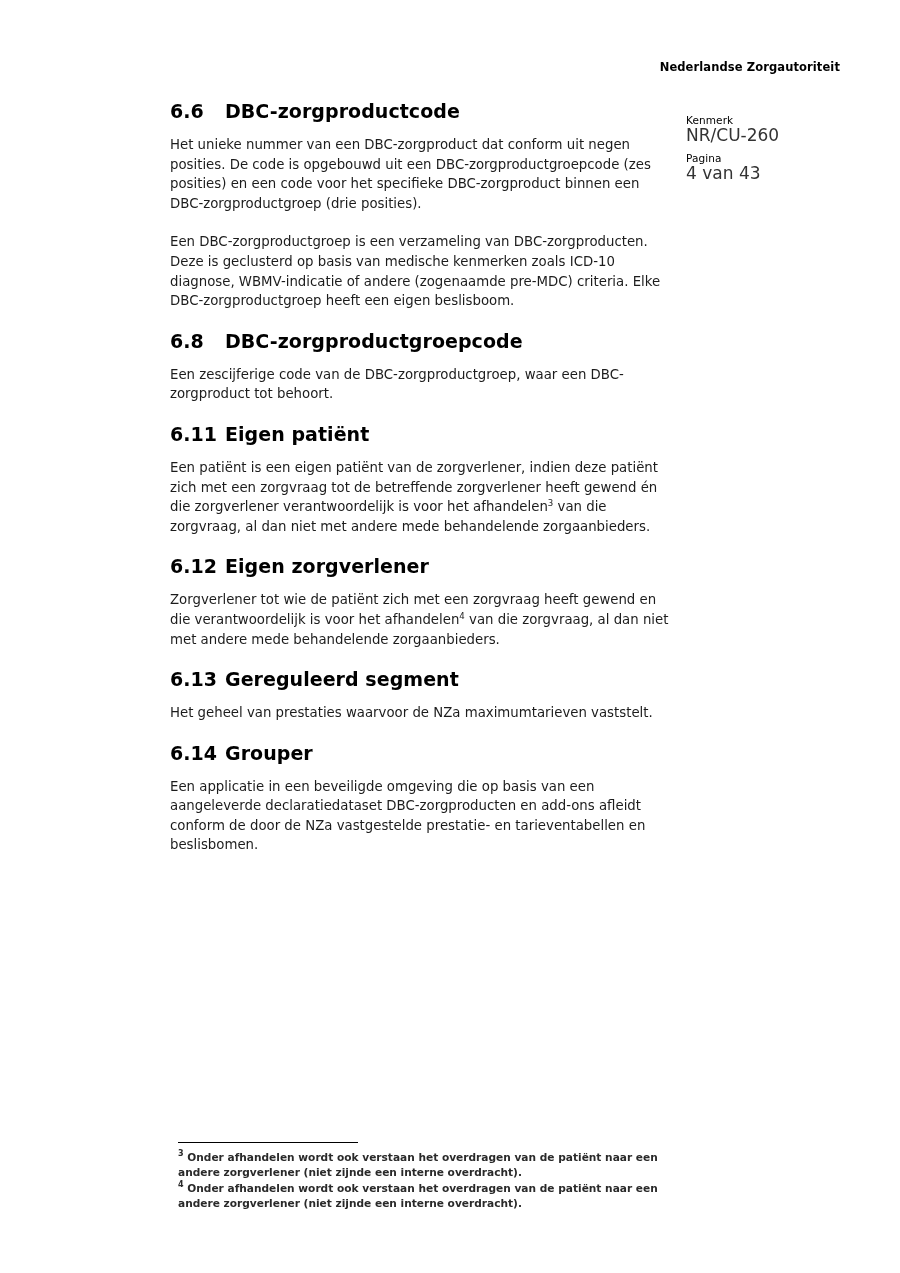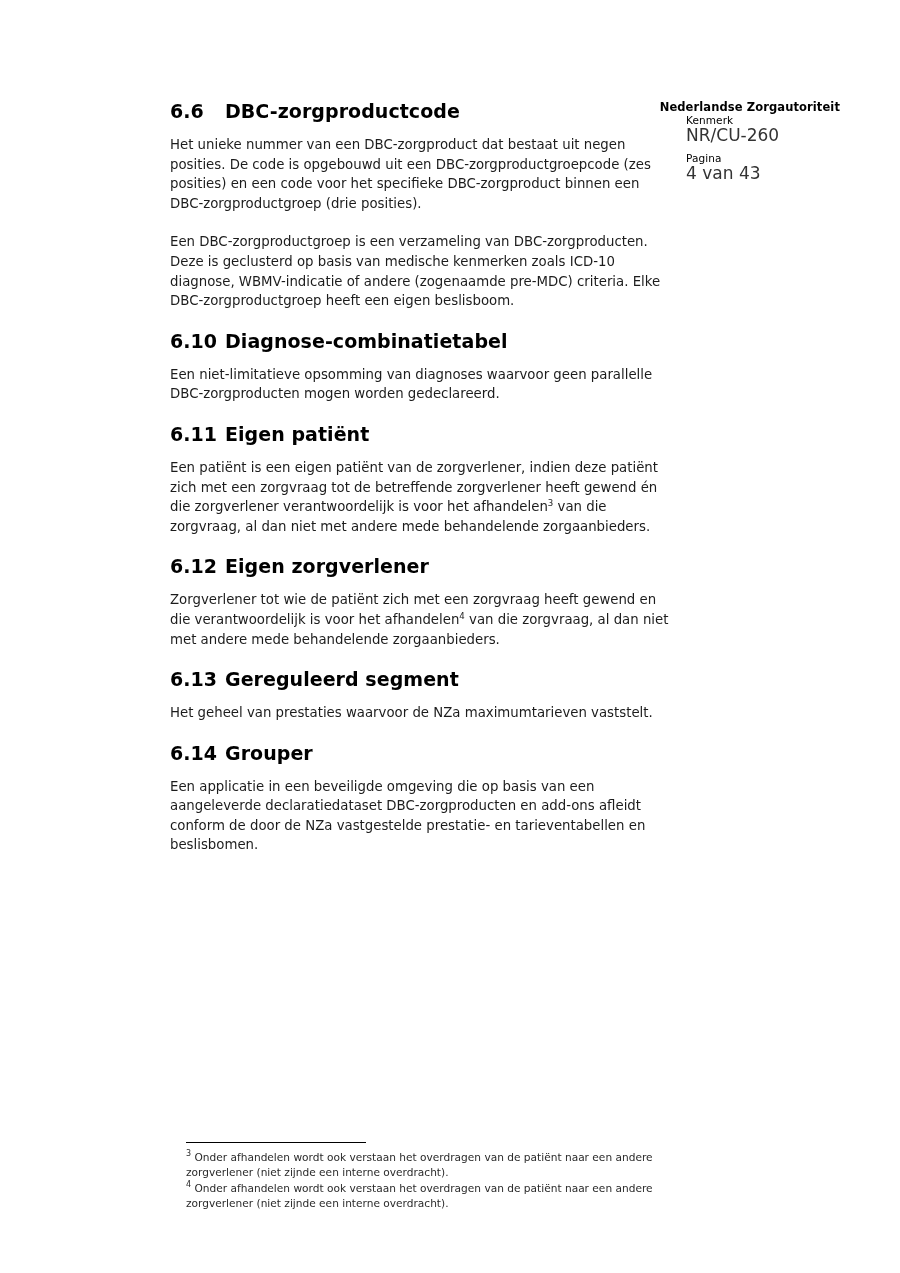--- a/index.html
+++ b/index.html
@@ -25,21 +25,20 @@
   
   .org-header {
     position: absolute;
     top: 60px;
     right: 60px;
     font-size: 11.5px;
     font-weight: bold;
     color: #000000;
     letter-spacing: 0.1px;
     white-space: nowrap;
-    margin-top: 40px;
   }
 
   
   .meta-col {
     position: absolute;
     top: 113px;
     left: 686px;
     width: 180px;
     font-size: 11px;
     line-height: 14.5px;
@@ -95,23 +94,24 @@
   }
   sup {
     font-size: 8.6px;
     vertical-align: super;
     line-height: 0;
   }
 
   
   .footnotes {
     position: absolute;
-    left: 186px;
+    left: 178px;
     top: 1142px;
     width: 505px;
+    font-weight: bold;
   }
   .footnote-rule {
     width: 180px;
     height: 1px;
     background: #000;
     margin-bottom: 7px;
   }
   .footnote {
     font-size: 10.6px;
     line-height: 14.6px;
@@ -138,36 +138,36 @@
     <div class="meta-value">4 van 43</div>
   </div>
 
   <div class="content">
 
     <div class="section">
       <div class="section-heading">
         <span class="section-num">6.6</span>
         <span class="section-title">DBC-zorgproductcode</span>
       </div>
-      <p class="section-body">Het unieke nummer van een DBC-zorgproduct dat bestaat uit negen posities. De code is opgebouwd uit een DBC-zorgproductgroepcode (zes posities) en een code voor het specifieke DBC-zorgproduct binnen een DBC-zorgproductgroep (drie posities).</p>
+      <p class="section-body">Het unieke nummer van een DBC-zorgproduct dat conform uit negen posities. De code is opgebouwd uit een DBC-zorgproductgroepcode (zes posities) en een code voor het specifieke DBC-zorgproduct binnen een DBC-zorgproductgroep (drie posities).</p>
     </div>
 
     <div class="section">
       <p class="section-body">Een DBC-zorgproductgroep is een verzameling van DBC-zorgproducten. Deze is geclusterd op basis van medische kenmerken zoals ICD-10 diagnose, WBMV-indicatie of andere (zogenaamde pre-MDC) criteria. Elke DBC-zorgproductgroep heeft een eigen beslisboom.</p>
     </div>
 
-
-
-    <div class="section">
-      <div class="section-heading">
-        <span class="section-num">6.10</span>
-        <span class="section-title">Diagnose-combinatietabel</span>
-      </div>
-      <p class="section-body">Een niet-limitatieve opsomming van diagnoses waarvoor geen parallelle DBC-zorgproducten mogen worden gedeclareerd.</p>
-    </div>
+    <div class="section">
+      <div class="section-heading">
+        <span class="section-num">6.8</span>
+        <span class="section-title">DBC-zorgproductgroepcode</span>
+      </div>
+      <p class="section-body">Een zescijferige code van de DBC-zorgproductgroep, waar een DBC-zorgproduct tot behoort.</p>
+    </div>
+
+
 
     <div class="section">
       <div class="section-heading">
         <span class="section-num">6.11</span>
         <span class="section-title">Eigen patiënt</span>
       </div>
       <p class="section-body"><span>Een patiënt is een eigen patiënt van de zorgverlener, indien deze patiënt zich met een zorgvraag tot de betreffende zorgverlener heeft gewend én die zorgverlener verantwoordelijk is voor het afhandelen</span><sup>3</sup><span> van die zorgvraag, al dan niet met andere mede behandelende zorgaanbieders.</span></p>
     </div>
 
     <div class="section">

